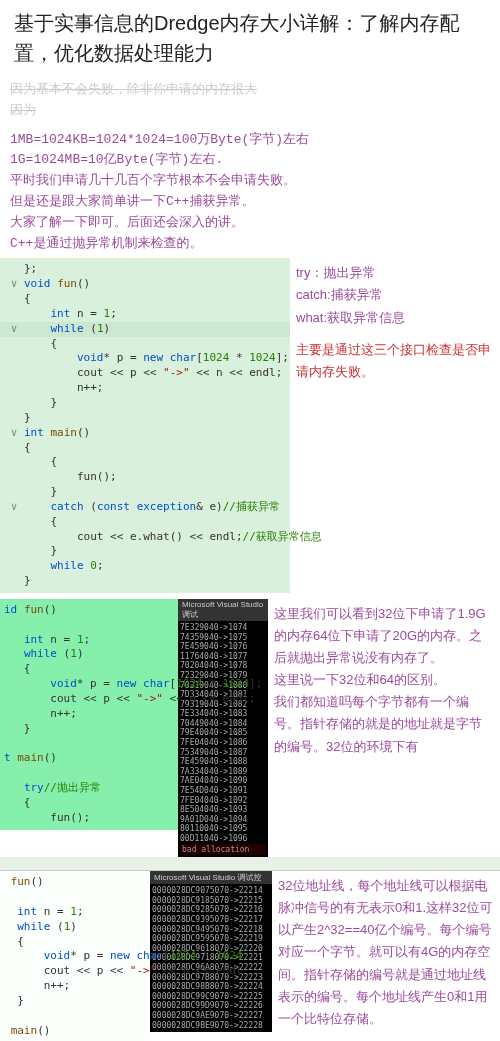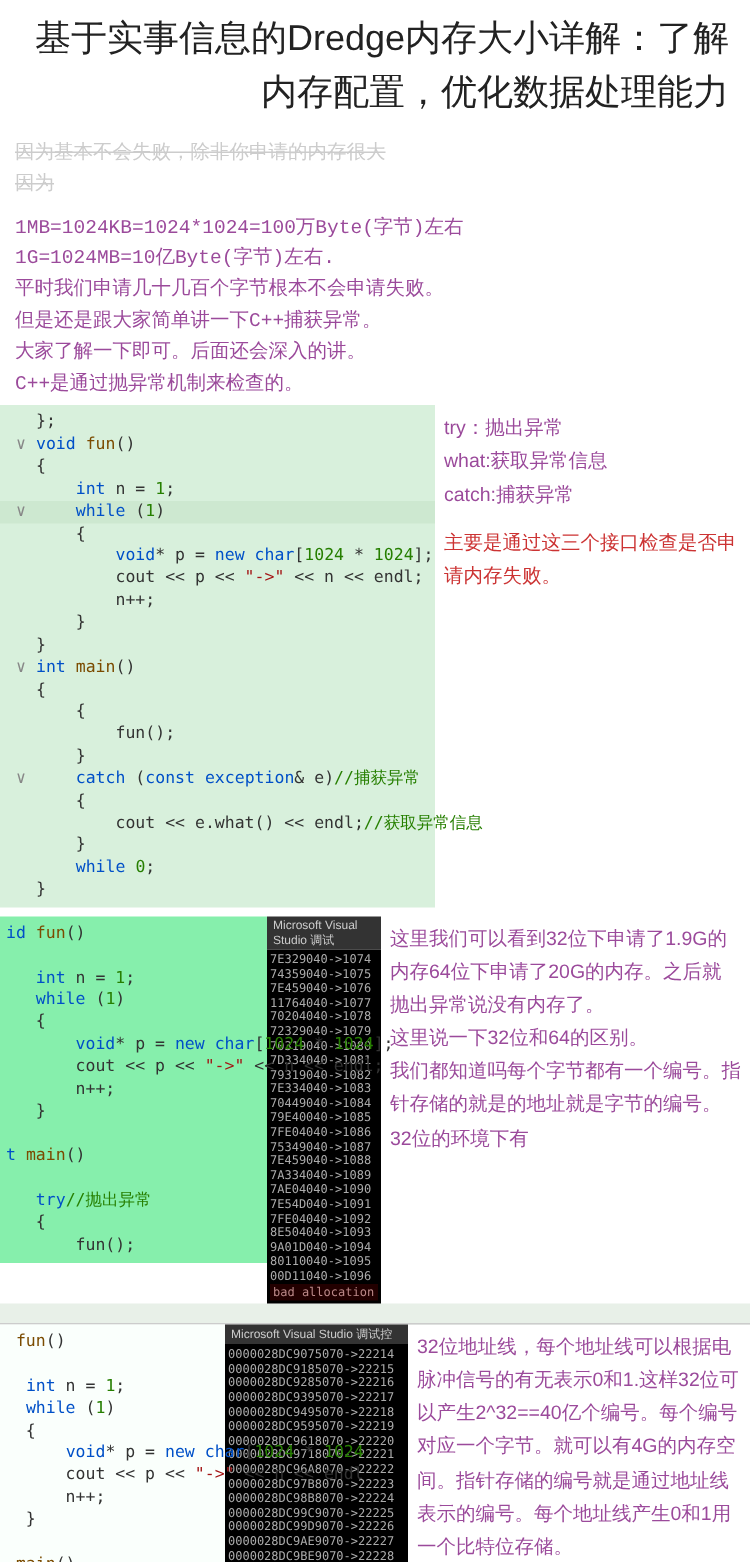--- a/index.html
+++ b/index.html
@@ -1,17 +1,17 @@
 <!DOCTYPE html>
 <html><head>
 <meta charset="utf-8">
 <style>
 * { margin:0; padding:0; box-sizing:border-box; }
 body { font-family:"Microsoft YaHei",Arial,sans-serif; font-size:13px; width:500px; background:#fff; color:#333; }
-.main-title { font-size:24px; font-weight:500; color:#222; padding:8px 14px; line-height:1.5;text-align:right; }
+.main-title { font-size:20px; font-weight:500; color:#222; padding:8px 14px; line-height:1.5; }
 .para-block { padding:4px 10px;font-family:Liberation Mono, monospace; }
 .pline { color:#9b4a9b; font-size:13px; line-height:1.6; }
 .grey { color:#ccc; text-decoration:line-through; }
 .side-note { color:#9b4a9b; font-size:13px; line-height:1.7; }
 .side-block { padding:4px 6px; }
 .row { display:flex; align-items:flex-start; }
 .col-l { flex:0 0 auto; }
 .col-r { flex:1 1 auto; }
 .code-pane { background:#d8f0dc; font-family:Consolas,monospace; font-size:11px; position:relative; padding:4px 0; }
 .code-pane.light { background:#86efac; }
@@ -70,22 +70,22 @@
       <div class="ln"><span class="gut">∨</span>    <span class="kw">catch</span> (<span class="kw">const</span> <span class="ty">exception</span>&amp; e)<span class="cmt">//捕获异常</span></div>
       <div class="ln"><span class="gut"> </span>    {</div>
       <div class="ln"><span class="gut"> </span>        cout &lt;&lt; e.what() &lt;&lt; endl;<span class="cmt">//获取异常信息</span></div>
       <div class="ln"><span class="gut"> </span>    }</div>
       <div class="ln"><span class="gut"> </span>    <span class="kw">while</span> <span class="num">0</span>;</div>
       <div class="ln"><span class="gut"> </span>}</div>
     </div>
   </div>
   <div class="col-r side-block">
     <div class="side-note">try：抛出异常</div>
+    <div class="side-note">catch:捕获异常</div>
     <div class="side-note">what:获取异常信息</div>
-    <div class="side-note">catch:捕获异常</div>
     <div class="side-note" style="margin-top:10px;color:#cc3333">主要是通过这三个接口检查是否申请内存失败。</div>
   </div>
 </div>
 
 <div class="row" style="margin-top:6px">
   <div class="col-l" style="width:178px">
     <div class="code-pane light">
       <div class="ln"><span class="ty">id</span> <span class="fnname">fun</span>()</div>
       <div class="ln">&nbsp;</div>
       <div class="ln">   <span class="ty">int</span> n = <span class="num">1</span>;</div>
@@ -96,21 +96,21 @@
       <div class="ln">       n++;</div>
       <div class="ln">   }</div>
       <div class="ln">&nbsp;</div>
       <div class="ln"><span class="ty">t</span> <span class="fnname">main</span>()</div>
       <div class="ln">&nbsp;</div>
       <div class="ln">   <span class="kw">try</span><span class="cmt">//抛出异常</span></div>
       <div class="ln">   {</div>
       <div class="ln">       fun();</div>
     </div>
   </div>
-  <div class="col-l" style="width:76px">
+  <div class="col-l" style="width:90px">
     <div class="vs-head"><span>Microsoft Visual Studio 调试</span></div>
     <div id="c1" class="vs-console">
         <div>7E329040-&gt;1074</div>
         <div>74359040-&gt;1075</div>
         <div>7E459040-&gt;1076</div>
         <div>11764040-&gt;1077</div>
         <div>70204040-&gt;1078</div>
         <div>72329040-&gt;1079</div>
         <div>70319040-&gt;1080</div>
         <div>7D334040-&gt;1081</div>

